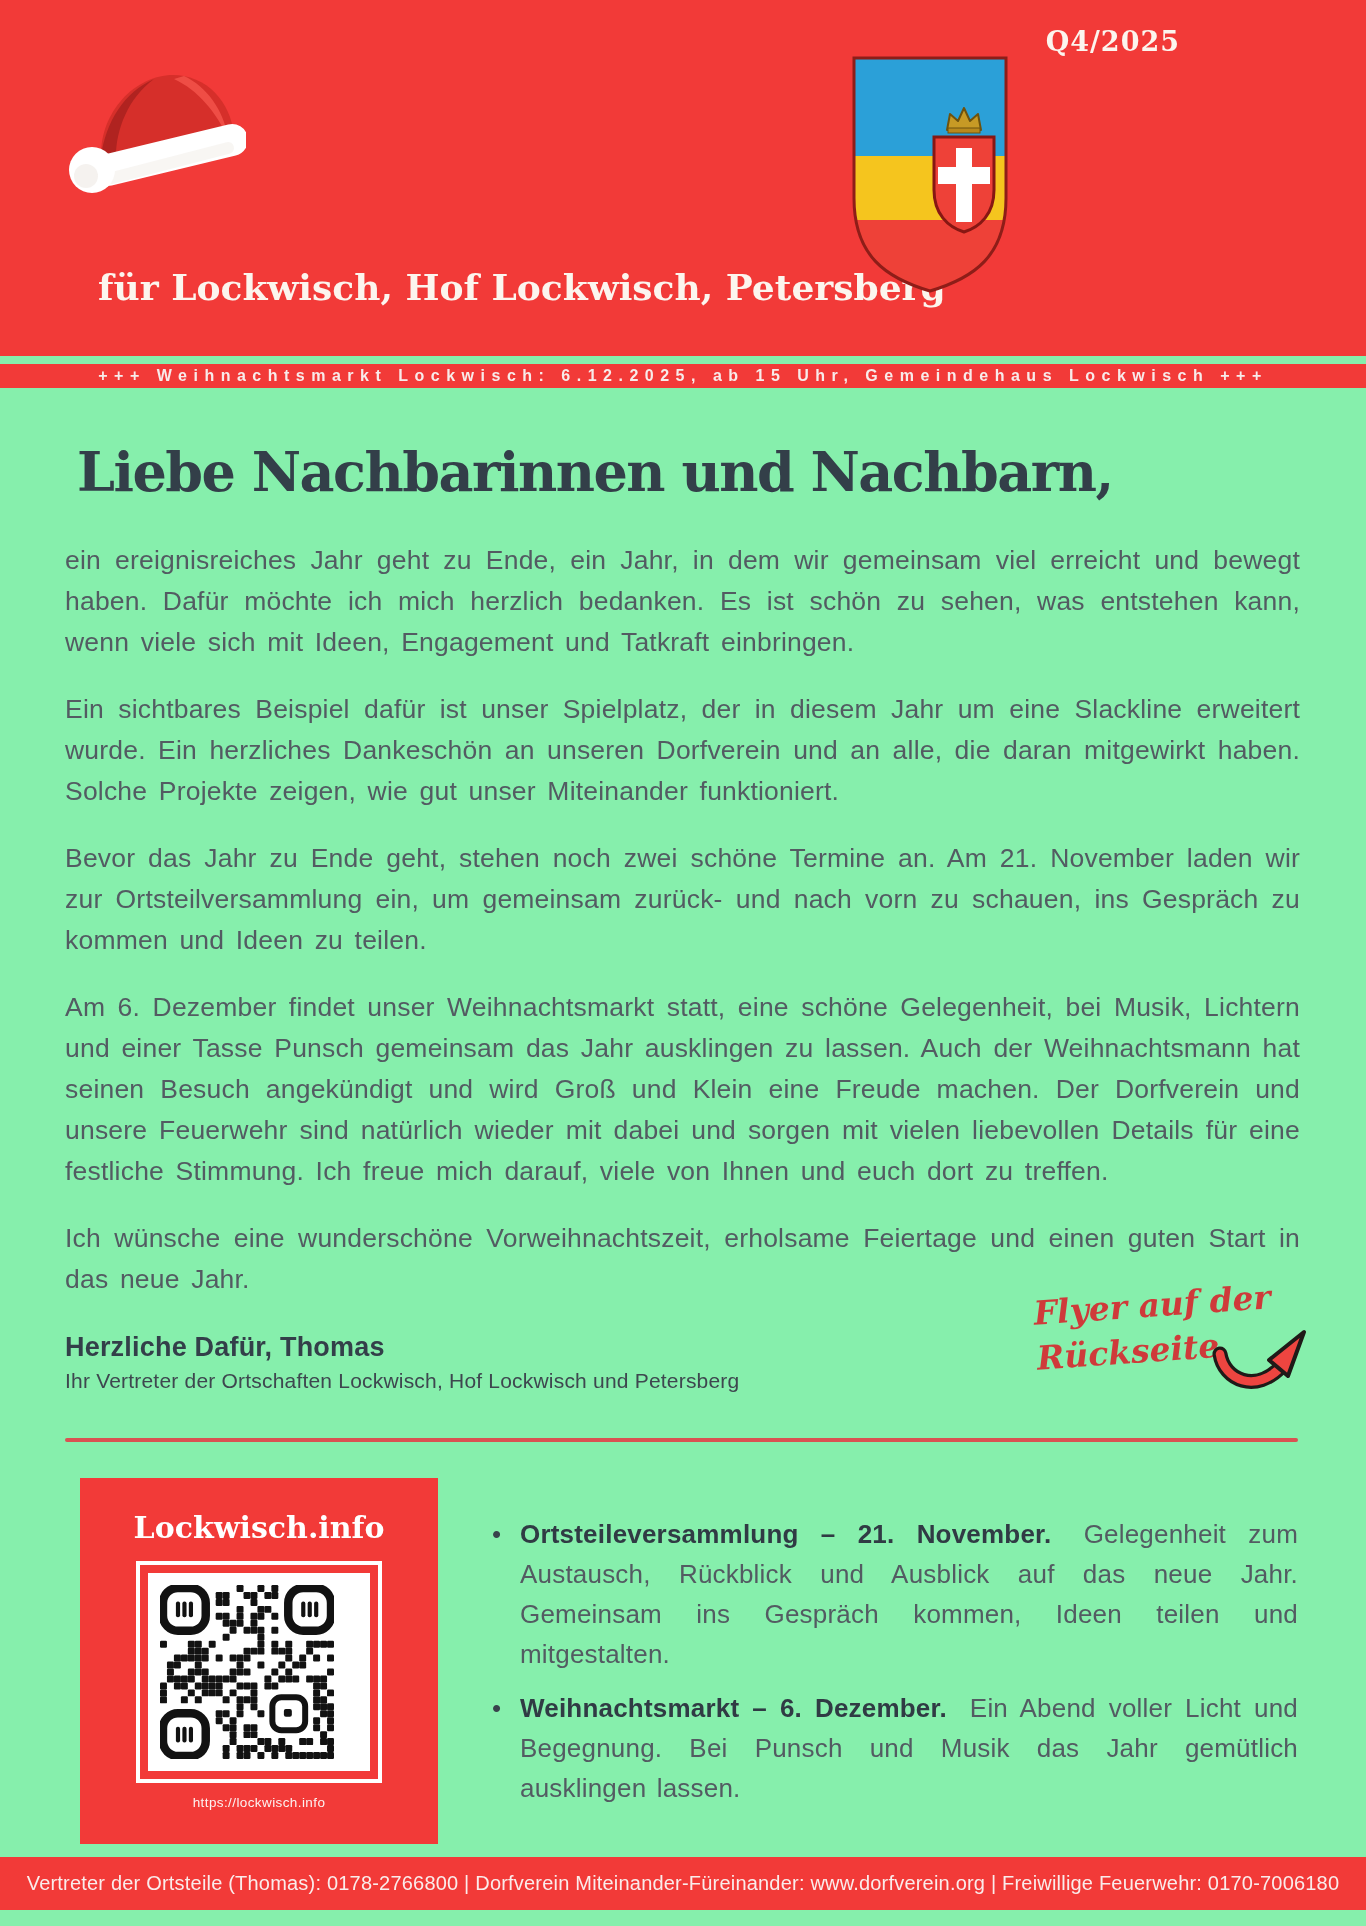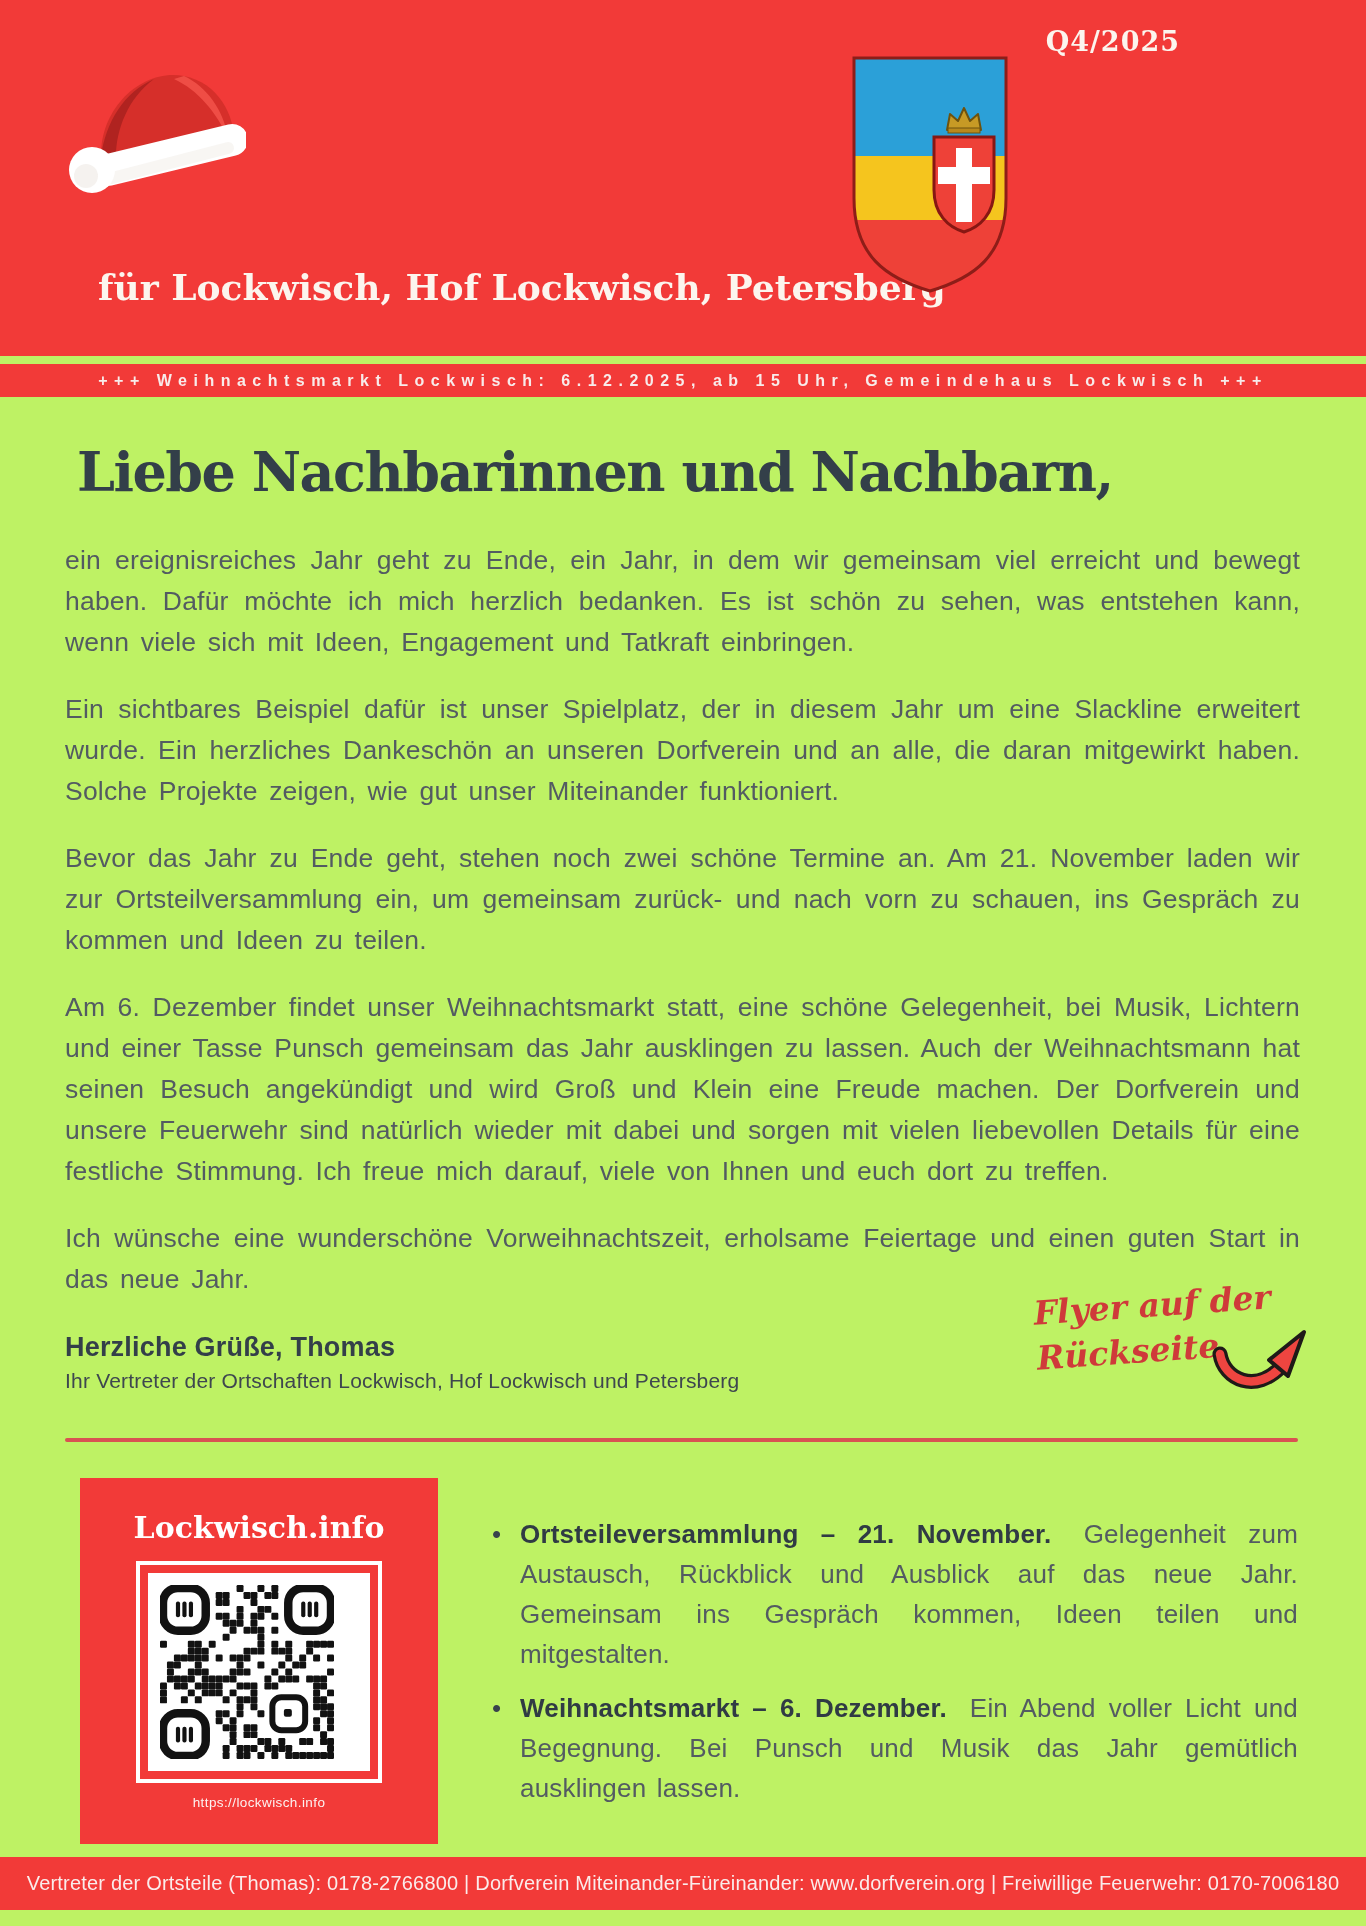--- a/index.html
+++ b/index.html
@@ -1,32 +1,32 @@
 <!DOCTYPE html>
 <html style="--red: #f23a38; --paper: #fcf5ee; --ink: #333f49; --body: #535b62; --divider: #d95252; --script: #cf3a3a; --crest-blue: #2ba0d8; --crest-yellow: #f5c51e; --crest-red: #ee4138;"><head>
 <meta charset="utf-8">
 <style>
   html,body{margin:0;padding:0;background:#e9e9e9;}
   .page{position:relative;width:1366px;height:1926px;margin:0 auto;overflow:hidden;
-        background:#bef264;font-family:"Liberation Sans",sans-serif;}
+        background:#86efac;font-family:"Liberation Sans",sans-serif;}
 
   
   .header{position:absolute;left:0;top:0;width:1366px;height:356px;background:var(--red);}
   .issue{position:absolute;top:26px;right:186px;color:var(--paper);
          font-family:"DejaVu Serif",serif;font-weight:bold;font-size:27px;letter-spacing:1px;}
   .title{position:absolute;left:96px;top:118px;color:var(--paper);
          font-family:"DejaVu Serif",serif;font-weight:bold;font-size:124px;line-height:1;
          letter-spacing:-2px;}
   .subtitle{position:absolute;left:98px;top:266px;color:var(--paper);
          font-family:"DejaVu Serif",serif;font-weight:bold;font-size:36px;letter-spacing:0;}
   .hat{position:absolute;left:46px;top:52px;width:200px;height:150px;z-index:3;}
   .crest{position:absolute;left:846px;top:50px;width:168px;height:250px;}
 
   
-  .ticker{position:absolute;left:0;top:364px;width:1366px;height:33px;background:var(--red);
+  .ticker{position:absolute;left:0;top:364px;width:1366px;height:24px;background:var(--red);
           display:flex;align-items:center;justify-content:center;}
   .ticker span{color:#f8ebea;font-size:16px;font-weight:600;letter-spacing:6.5px;white-space:nowrap;}
 
   
   .salutation{position:absolute;left:65px;top:428px;width:1240px;margin:12px;
          font-family:"DejaVu Serif",serif;font-weight:bold;font-size:54px;letter-spacing:-1.5px;
          color:var(--ink);}
   .letter{position:absolute;left:65px;top:540px;width:1235px;}
   .letter p{margin:0 0 26px;font-size:26.5px;line-height:41px;text-align:justify;
          color:var(--body);letter-spacing:.2px;word-spacing:4px;}
@@ -118,21 +118,21 @@
 
   <h1 class="salutation">Liebe Nachbarinnen und Nachbarn,</h1>
 
   <div class="letter">
     <p>ein ereignisreiches Jahr geht zu Ende, ein Jahr, in dem wir gemeinsam viel erreicht und bewegt haben. Dafür möchte ich mich herzlich bedanken. Es ist schön zu sehen, was entstehen kann, wenn viele sich mit Ideen, Engagement und Tatkraft einbringen.</p>
     <p>Ein sichtbares Beispiel dafür ist unser Spielplatz, der in diesem Jahr um eine Slackline erweitert wurde. Ein herzliches Dankeschön an unseren Dorfverein und an alle, die daran mitgewirkt haben. Solche Projekte zeigen, wie gut unser Miteinander funktioniert.</p>
     <p>Bevor das Jahr zu Ende geht, stehen noch zwei schöne Termine an. Am 21. November laden wir zur Ortsteilversammlung ein, um gemeinsam zurück- und nach vorn zu schauen, ins Gespräch zu kommen und Ideen zu teilen.</p>
     <p>Am 6. Dezember findet unser Weihnachtsmarkt statt, eine schöne Gelegenheit, bei Musik, Lichtern und einer Tasse Punsch gemeinsam das Jahr ausklingen zu lassen. Auch der Weihnachtsmann hat seinen Besuch angekündigt und wird Groß und Klein eine Freude machen. Der Dorfverein und unsere Feuerwehr sind natürlich wieder mit dabei und sorgen mit vielen liebevollen Details für eine festliche Stimmung. Ich freue mich darauf, viele von Ihnen und euch dort zu treffen.</p>
     <p>Ich wünsche eine wunderschöne Vorweihnachtszeit, erholsame Feiertage und einen guten Start in das neue Jahr.</p>
     <div class="signoff">
-      <div class="name">Herzliche Grüße, Thomas</div>
+      <div class="name">Herzliche Dafür, Thomas</div>
       <div class="role">Ihr Vertreter der Ortschaften Lockwisch, Hof Lockwisch und Petersberg</div>
     </div>
   </div>
 
   <div class="flyer-note">
     <span>Flyer auf der</span><br>
     <span>Rückseite</span>
   </div>
   <svg class="flyer-arrow" viewBox="0 0 100 100">
     <path d="M8,46 C12,72 44,86 70,58" fill="none" stroke="#1f1a18" stroke-width="15" stroke-linecap="round"></path>

